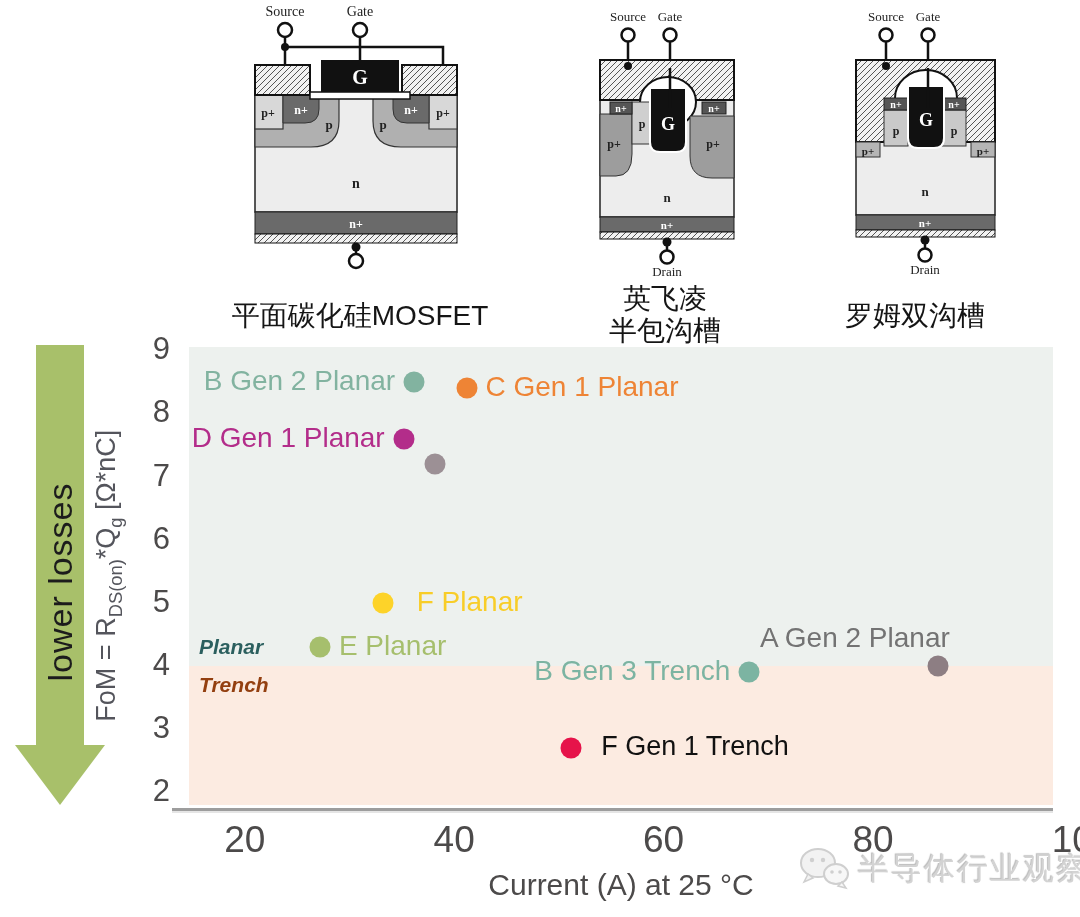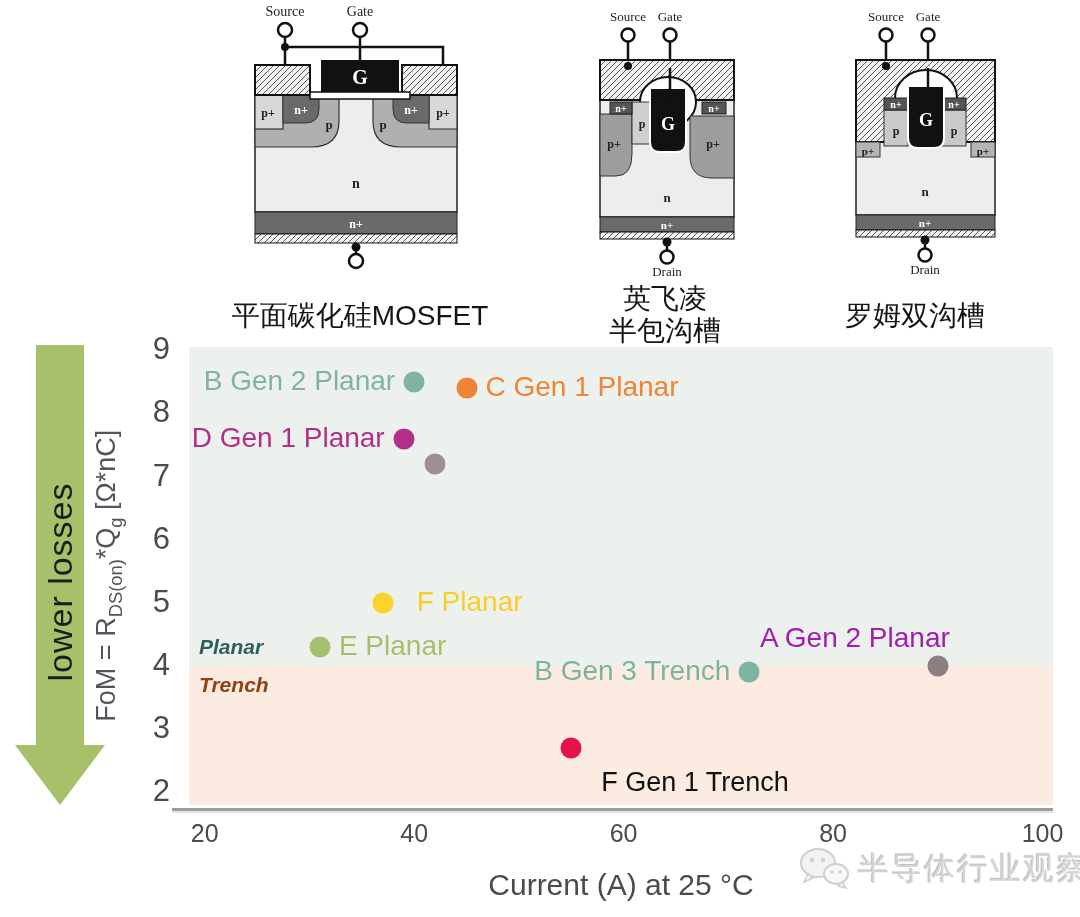--- a/index.html
+++ b/index.html
@@ -26,21 +26,21 @@
   #plot  { position:absolute; left:189px; top:17px; width:864px; height:458px; overflow:visible; }
   .zone  { position:absolute; left:0; width:864px; }
   .zone-label { position:absolute; font-size:21px; font-weight:bold; font-style:italic;
                 white-space:nowrap; line-height:34px; }
   .dot { position:absolute; width:21px; height:21px; border-radius:50%;
          transform:translate(-50%,-50%); }
   .point-label { position:absolute; font-size:28px; white-space:nowrap; }
   .point-label.emph { font-size:27px; }
   .ytick { position:absolute; left:118px; width:52px; text-align:right; font-size:31px;
            color:#4c4a4a; transform:translateY(-52%); }
-  .xtick { position:absolute; top:489px; font-size:25px; color:#4c4a4a; transform:translateX(-50%); }
+  .xtick { position:absolute; top:489px; font-size:37px; color:#4c4a4a; transform:translateX(-50%);margin-left:40px; }
   #axis-line { position:absolute; left:172px; top:478px; width:881px; height:3px;
                background:#9d9d9d; box-shadow:0 2px 0 #e5e5e5; }
   #xlabel { position:absolute; left:621px; top:538px; transform:translateX(-50%);
             font-size:30px; color:#4c4a4a; white-space:nowrap; }
   #ylabel { position:absolute; left:86px; top:17px; width:46px; height:458px;
             display:flex; align-items:center; justify-content:center; }
   #ylabel .yl { transform:rotate(-90deg); white-space:nowrap; font-size:27px; color:#54555c; }
   #ylabel sub { font-size:0.68em; }
 
   
@@ -200,23 +200,23 @@
       <div class="dot" style="left: 214.691px; top: 91.6px; background: rgb(179, 45, 138);"></div>
       <div class="point-label" style="color: rgb(179, 45, 138); left: 195.691px; top: 91.6px; transform: translate(-100%, -54%);">D Gen 1 Planar</div>
       <div class="dot" style="left: 246.109px; top: 116.869px; background: rgb(156, 144, 149);"></div>
       <div class="dot" style="left: 193.745px; top: 255.848px; background: rgb(253, 211, 41);"></div>
       <div class="point-label" style="color: rgb(248, 205, 40); left: 212.745px; top: 255.848px; transform: translateY(-54%); margin-left: 15px;">F Planar</div>
       <div class="dot" style="left: 130.909px; top: 300.069px; background: rgb(166, 191, 109);"></div>
       <div class="point-label" style="color: rgb(166, 191, 109); left: 149.909px; top: 300.069px; transform: translateY(-54%);">E Planar</div>
       <div class="dot" style="left: 560.291px; top: 325.338px; background: rgb(124, 180, 162);"></div>
       <div class="point-label" style="color: rgb(124, 180, 162); left: 541.291px; top: 325.338px; transform: translate(-100%, -54%);">B Gen 3 Trench</div>
       <div class="dot" style="left: 748.8px; top: 319.021px; background: rgb(141, 126, 131);"></div>
-      <div class="point-label" style="color: #a21caf; left: 760.8px; top: 307.021px; transform: translate(-100%, -100%);">A Gen 2 Planar</div>
+      <div class="point-label" style="color: #737373; left: 760.8px; top: 307.021px; transform: translate(-100%, -100%);">A Gen 2 Planar</div>
       <div class="dot" style="left: 382.255px; top: 401.145px; background: rgb(230, 19, 74);"></div>
-      <div class="point-label emph" style="color: rgb(17, 17, 17); left: 412.255px; top: 401.145px; transform: translateY(-54%); margin-top: 36px;">F Gen 1 Trench</div>
+      <div class="point-label emph" style="color: rgb(17, 17, 17); left: 412.255px; top: 401.145px; transform: translateY(-54%);">F Gen 1 Trench</div>
     </div>
   <div id="axis-line"></div>
   <div id="xlabel">Current (A) at 25 °C</div>
 <div class="ytick" style="top: 20.1586px;">9</div>
     <div class="ytick" style="top: 83.331px;">8</div>
     <div class="ytick" style="top: 146.503px;">7</div>
     <div class="ytick" style="top: 209.676px;">6</div>
     <div class="ytick" style="top: 272.848px;">5</div>
     <div class="ytick" style="top: 336.021px;">4</div>
     <div class="ytick" style="top: 399.193px;">3</div>

